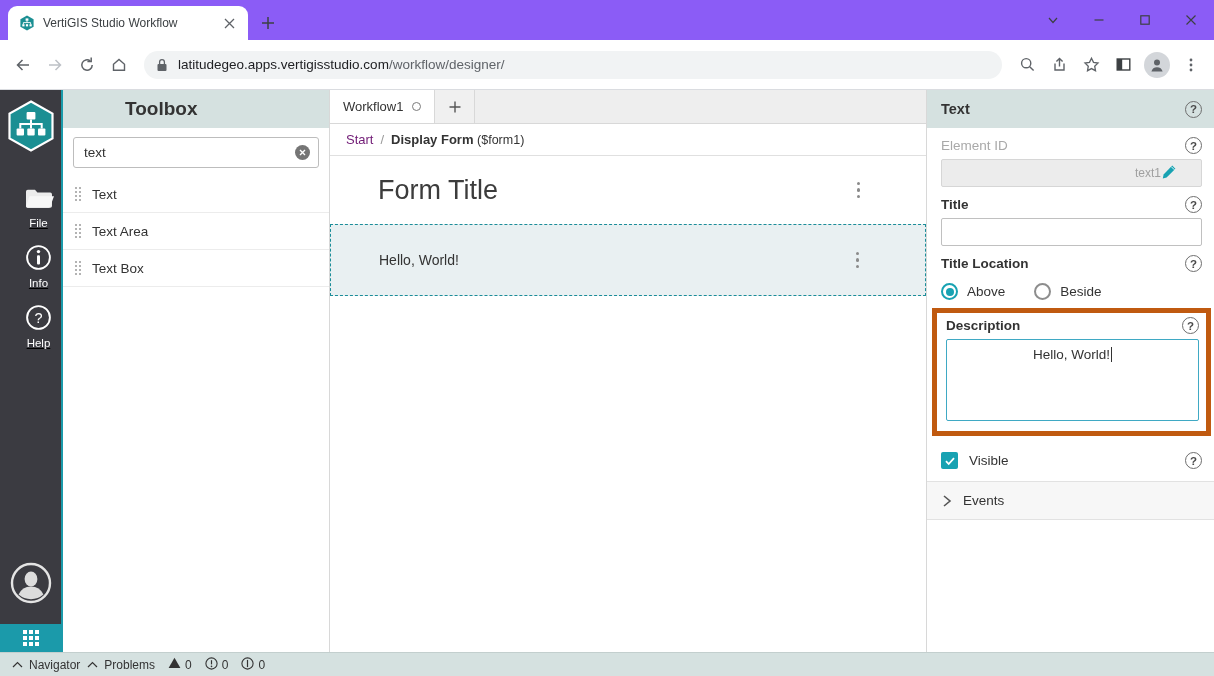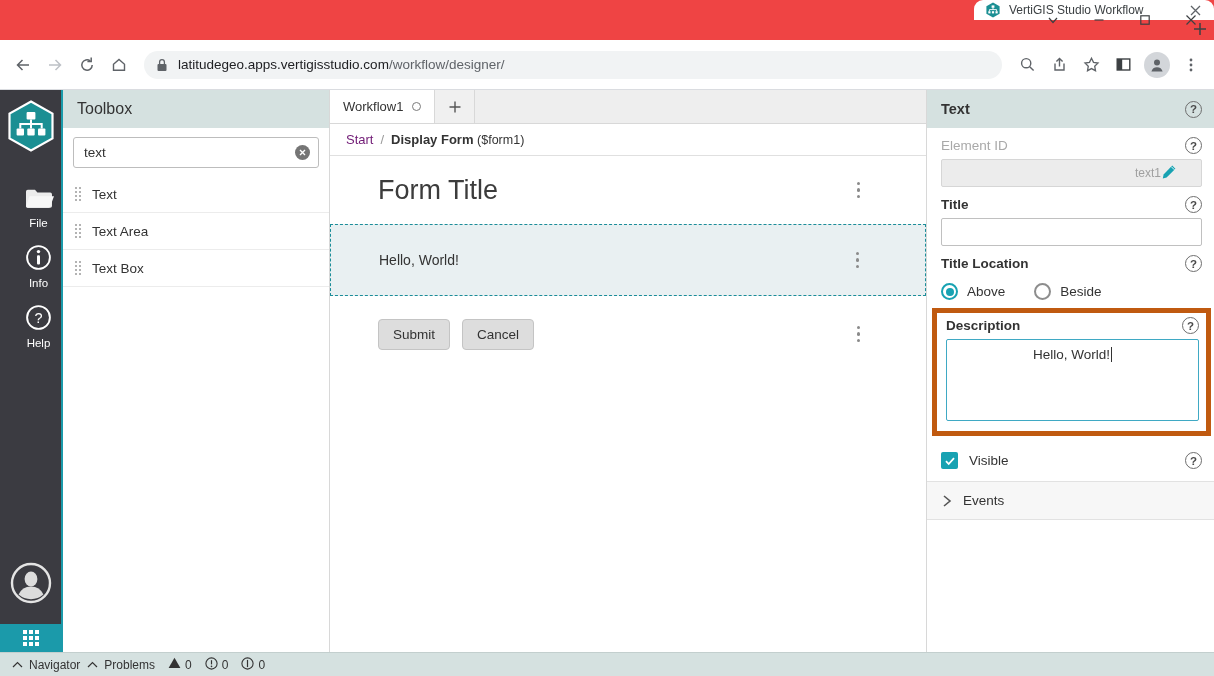--- a/index.html
+++ b/index.html
@@ -6,24 +6,23 @@
   html, body {
     width: 1214px; height: 676px;
     font-family: "Liberation Sans", sans-serif;
     background: #ffffff; overflow: hidden;
   }
 
   
   .browser { width: 1214px; height: 676px; display: flex; flex-direction: column; }
 
   .tabstrip {
-    height: 40px; background: #ef4444;
+    height: 40px; background: #8b5cf6;
     display: flex; align-items: flex-end; position: relative;
     padding-left: 8px;
-    flex-direction: column;
   }
   .tab {
     height: 34px; width: 240px; background: #ffffff;
     border-radius: 9px 9px 0 0; display: flex; align-items: center;
     padding: 0 10px; gap: 8px; position: relative;
   }
   .tab-favicon {
     width: 17px; height: 17px; flex: 0 0 auto;
     display: flex; align-items: center; justify-content: center;
   }
@@ -81,40 +80,40 @@
 
   
   .rail {
     width: 63px; background: #3b3b41; display: flex;
     flex-direction: column; align-items: center;
     border-right: 2px solid #1b9aaa; position: relative;
   }
   .rail-logo { margin-top: 10px; margin-bottom: 22px; }
   .rail-item {
     width: 63px; padding: 9px 0 6px 16px; display: flex;
-    flex-direction: column; align-items: center; gap: 2px;
+    flex-direction: column; align-items: center; gap: 2px; text-decoration: underline;
   }
   .rail-item-label { font-size: 11.5px; color: #ffffff; }
   .rail-spacer { flex: 1 1 auto; }
   .rail-avatar { margin-bottom: 16px; }
   .rail-footer {
     width: 63px; height: 28px; background: #1b9aaa;
     display: flex; align-items: center; justify-content: center;
   }
 
   
   .toolbox {
     width: 267px; background: #ffffff; display: flex; flex-direction: column;
     border-right: 1px solid #d8d8d8;
   }
   .toolbox-header {
     height: 38px; background: #d5e1e0; display: flex; align-items: center;
     padding: 0 14px;
   }
-  .toolbox-title { font-size: 16px; font-weight: normal; color: #333; }
+  .toolbox-title { font-size: 19px; font-weight: bold; color: #333; margin-left: 48px; }
   .toolbox-search-wrap { padding: 9px 10px 8px 10px; background: #fff; }
   .search-box {
     height: 31px; border: 1px solid #bdbdbd; border-radius: 3px;
     display: flex; align-items: center; padding: 0 8px 0 10px; background: #fff;
   }
   .search-value { flex: 1 1 auto; font-size: 13.5px; color: #333; }
   .search-clear {
     width: 15px; height: 15px; border-radius: 50%; background: #757575;
     display: flex; align-items: center; justify-content: center; flex: 0 0 auto;
   }
@@ -574,29 +573,20 @@
 
         <div class="form-row form-text-row">
           <span class="form-text">Hello, World!</span>
           <span class="kebab">
             <i class="kebab-dot"></i>
               <i class="kebab-dot"></i>
               <i class="kebab-dot"></i>
           </span>
         </div>
 
-        <div class="form-row form-btn-row">
-          <span class="fbtn">Submit</span>
-          <span class="fbtn">Cancel</span>
-          <span class="kebab">
-            <i class="kebab-dot"></i>
-              <i class="kebab-dot"></i>
-              <i class="kebab-dot"></i>
-          </span>
-        </div>
 
       </div>
     </div>
 
     <div class="props">
       <div class="props-header">
         <span class="props-title">Text</span>
         <span class="help-icon">?</span>
       </div>
 

